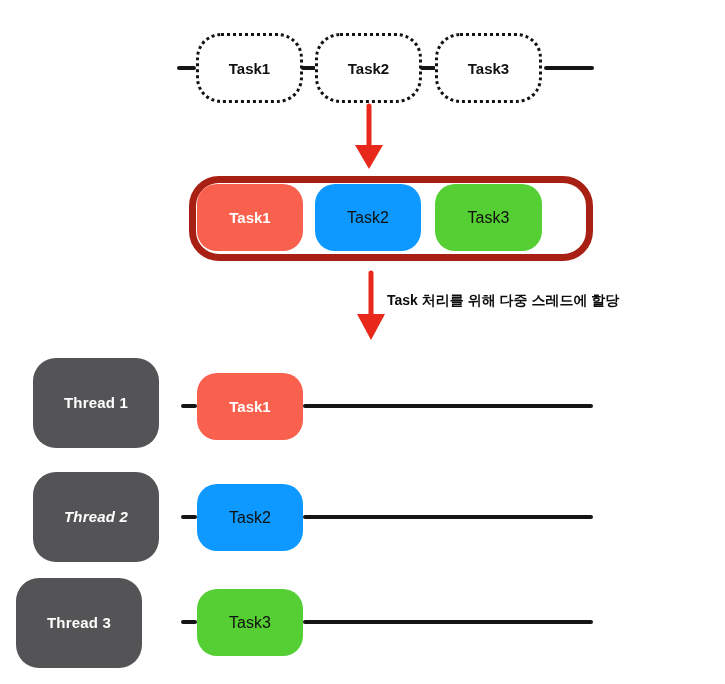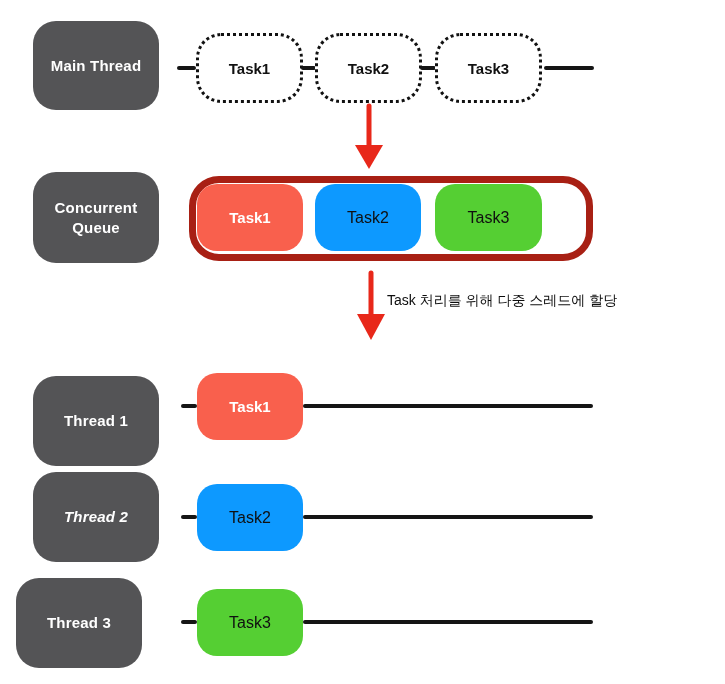--- a/index.html
+++ b/index.html
@@ -37,32 +37,29 @@
   
   .queue-outline{
     position:absolute;left:189px;top:176px;width:404px;height:85px;
     box-sizing:border-box;border:7px solid var(--queue_border);border-radius:30px;
     background:transparent;
   }
 
   .arrow-svg{position:absolute;overflow:visible;}
 
   .annotation{
-    position:absolute;left:387px;top:292px;font-size:14px;font-weight:400;
+    position:absolute;left:387px;top:292px;font-size:14px;font-weight:700;
     color:#0d0d0d;white-space:nowrap;
   }
 </style>
 </head>
 <body>
 
 <div id="canvas">
 
-  <div class="label-box" style="left:33px;top:21px;height:89px;">
-    <span>Main Thread</span>
-  </div>
 
   <div class="tl" style="left:177px;top:66px;width:19px;"></div>
 
   <div class="dotted-task" style="left:196px;top:33px;">
     <span>Task1</span>
   </div>
 
   <div class="tl" style="left:301px;top:66px;width:15px;"></div>
 
   <div class="dotted-task" style="left:315px;top:33px;">
@@ -75,44 +72,41 @@
     <span>Task3</span>
   </div>
 
   <div class="tl" style="left:544px;top:66px;width:50px;"></div>
 
   <svg class="arrow-svg" style="left:352px;top:103px;" width="34" height="68">
     <line x1="17" y1="3" x2="17" y2="46" stroke="#E8281A" stroke-width="5" stroke-linecap="round"></line>
     <polygon points="3,42 31,42 17,66" fill="#E8281A"></polygon>
   </svg>
 
-  <div class="label-box" style="left:33px;top:172px;height:91px;">
-    <span style="width:100px;">Concurrent Queue</span>
-  </div>
 
   <div class="queue-outline"></div>
 
   <div class="solid-task task-red" style="left:197px;top:184px;">
     <span>Task1</span>
   </div>
   <div class="solid-task task-blue" style="left:315px;top:184px;">
     <span>Task2</span>
   </div>
   <div class="solid-task task-green" style="left:435px;top:184px;width:107px;">
     <span>Task3</span>
   </div>
 
   <svg class="arrow-svg" style="left:354px;top:270px;" width="34" height="72">
     <line x1="17" y1="3" x2="17" y2="48" stroke="#E8281A" stroke-width="5" stroke-linecap="round"></line>
     <polygon points="3,44 31,44 17,70" fill="#E8281A"></polygon>
   </svg>
 
   <div class="annotation">Task 처리를 위해 다중 스레드에 할당</div>
 
-  <div class="label-box" style="left:33px;top:376px;height:90px;">
+  <div class="label-box" style="left:33px;top:358px;height:90px;">
     <span>Thread 1</span>
   </div>
   <div class="tl" style="left:181px;top:404px;width:16px;"></div>
   <div class="solid-task task-red" style="left:197px;top:373px;">
     <span>Task1</span>
   </div>
   <div class="tl" style="left:303px;top:404px;width:290px;"></div>
 
   <div class="label-box" style="left:33px;top:472px;height:90px;font-style:italic;">
     <span>Thread 2</span>

